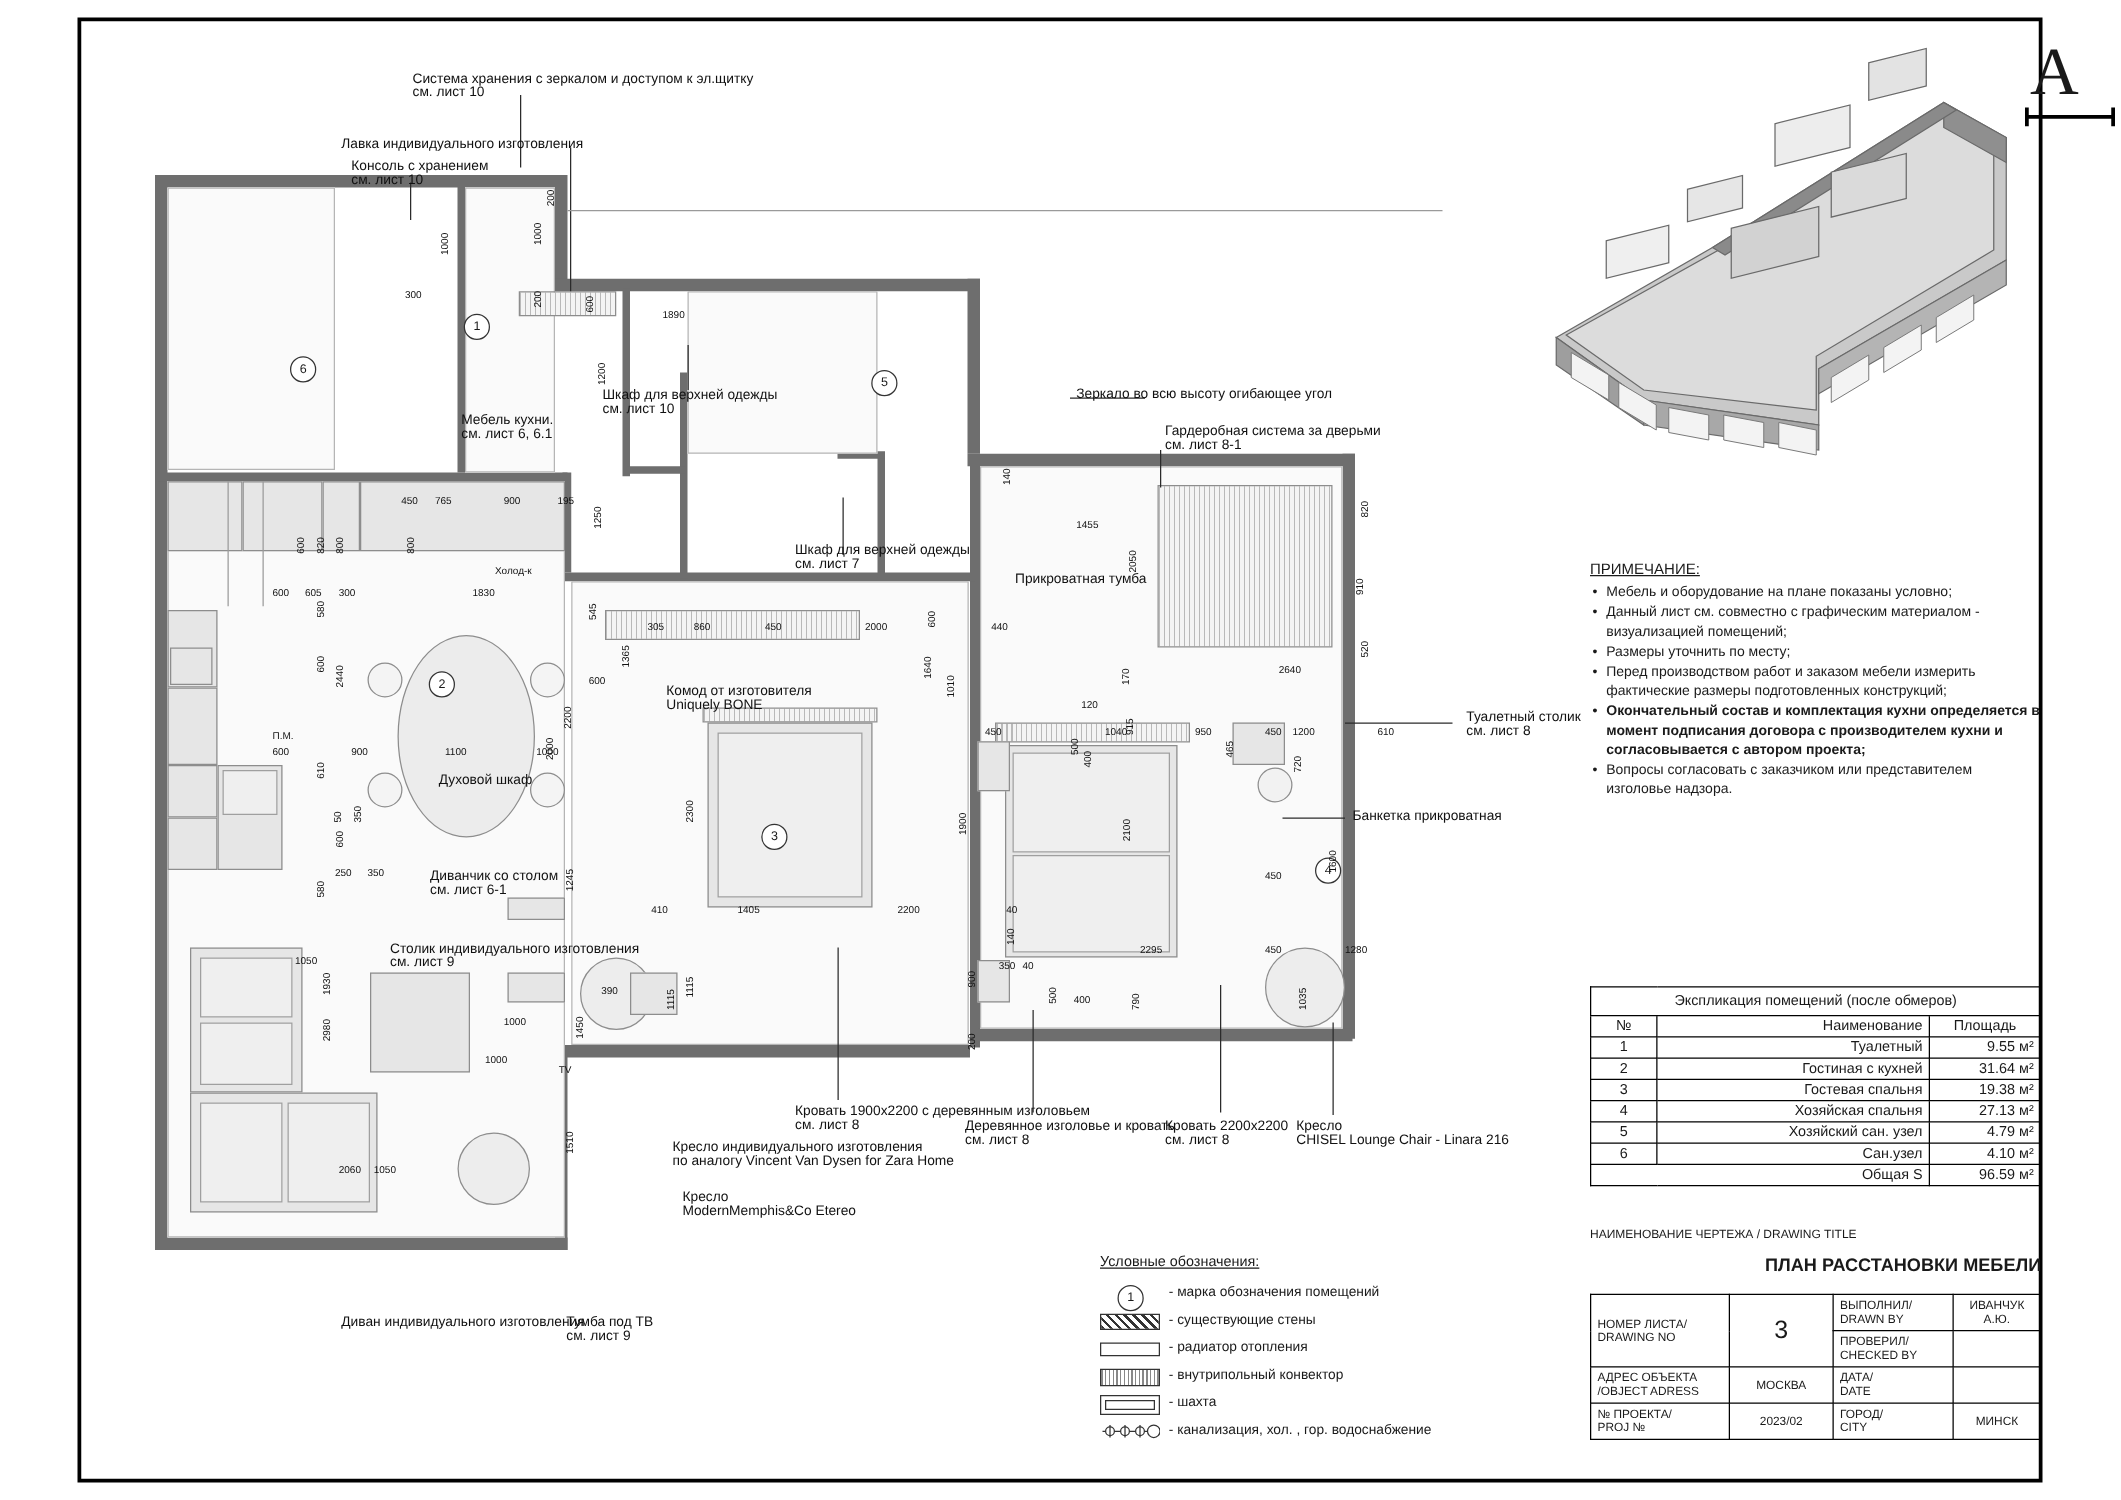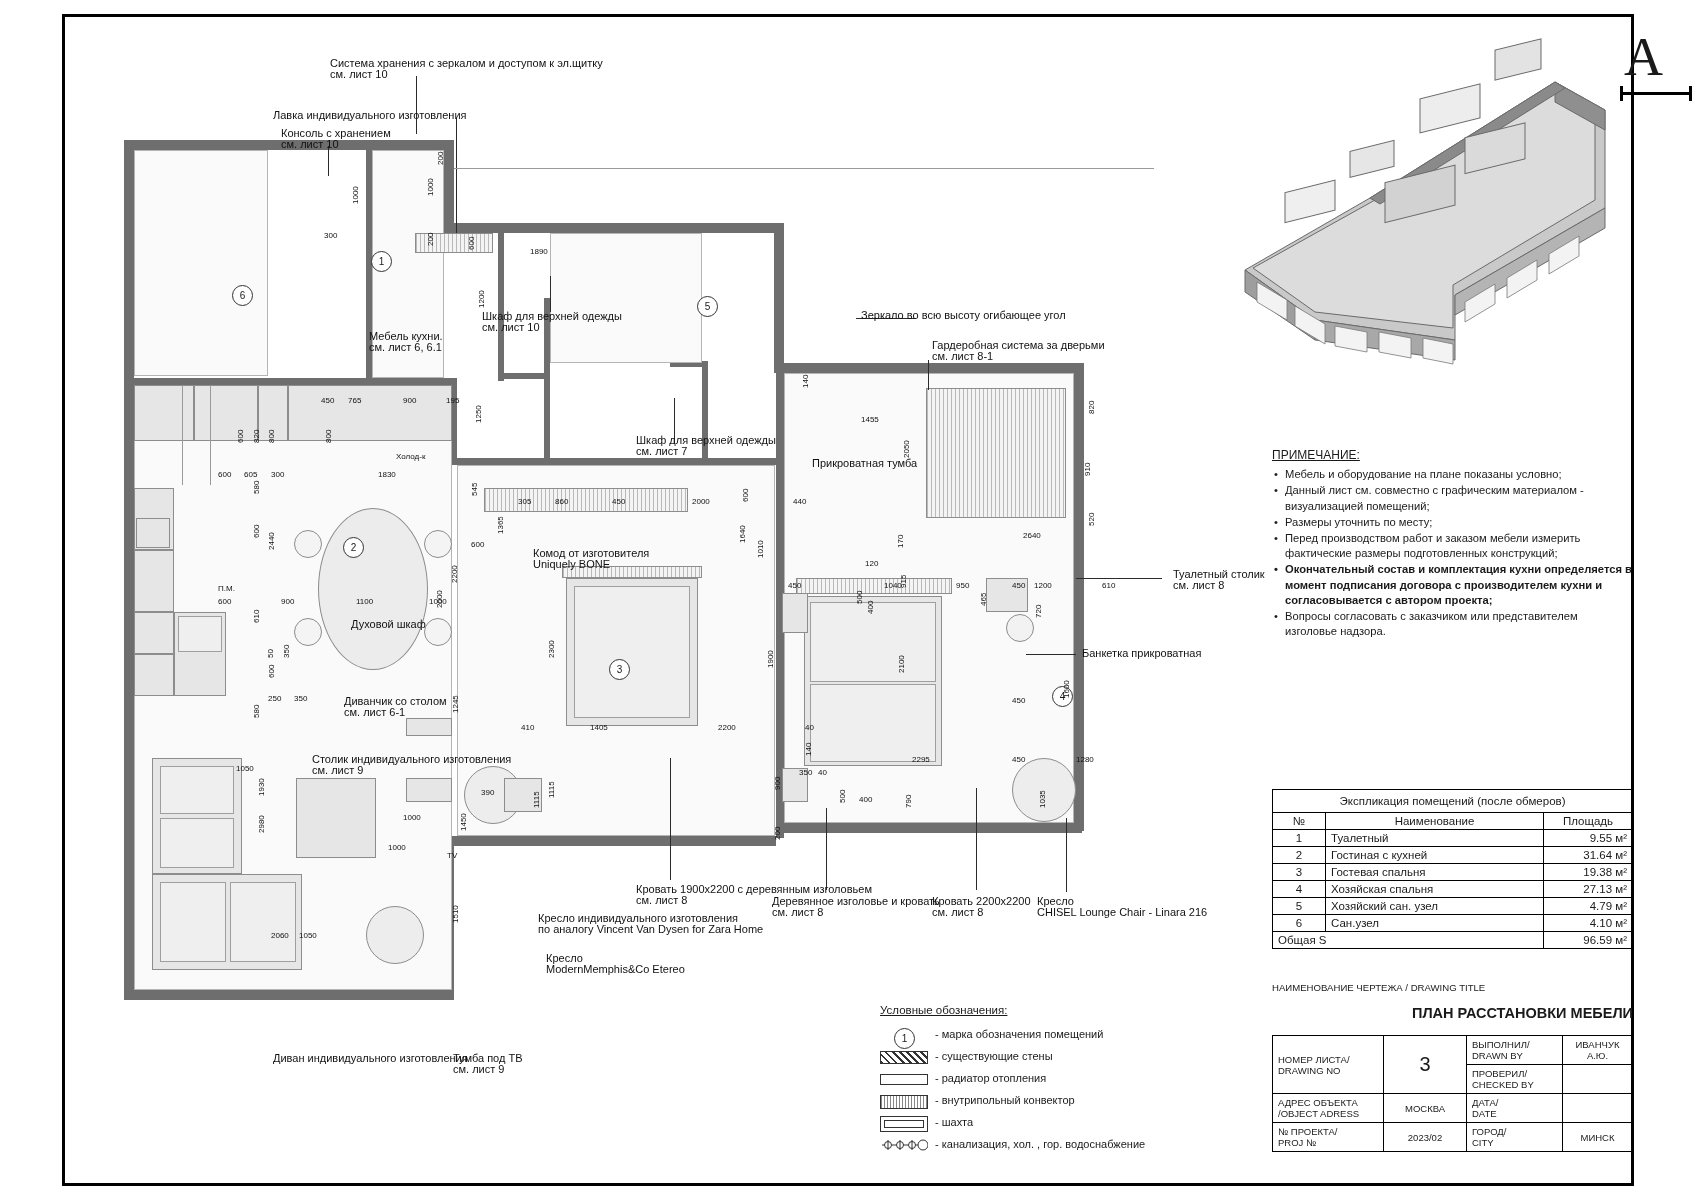--- a/index.html
+++ b/index.html
@@ -24,21 +24,21 @@
   
   .notes{position:absolute;left:1272px;top:416px;width:360px;font-size:11.2px;line-height:15.2px;margin-top:32px;}
   .notes h4{margin:0 0 4px 0;font-size:12px;font-weight:400;text-decoration:underline;}
   .notes ul{margin:0;padding-left:13px;list-style:none;}
   .notes li{position:relative;margin-bottom:1px;}
   .notes li:before{content:"•";position:absolute;left:-11px;top:0;}
   .notes li.b{font-weight:bold;}
 
   
   .expl{position:absolute;left:1272px;top:789px;width:361px;border:1px solid #000;border-collapse:collapse;font-size:11.5px;}
-  .expl td,.expl th{border:1px solid #000;padding:2px 5px;font-weight:normal;}
+  .expl td,.expl th{border:1px solid #000;padding:2px 5px;font-weight:normal;text-align:right;}
   .expl .cap{text-align:center;border:none;border-bottom:1px solid #000;padding:5px;}
   .expl .num{text-align:center;width:42px;}
   .expl .area{text-align:right;width:78px;}
 
   
   .tb{position:absolute;left:1272px;top:982px;width:361px;font-size:10px;}
   .tb .dtitle{font-size:9.6px;margin-bottom:12px;}
   .tb .mtitle{font-size:14.5px;font-weight:bold;text-align:right;margin-bottom:14px;}
   .tbl2{width:361px;border-collapse:collapse;border:1px solid #000;font-size:9.5px;}
   .tbl2 td{border:1px solid #000;padding:3px 5px;vertical-align:middle;}

